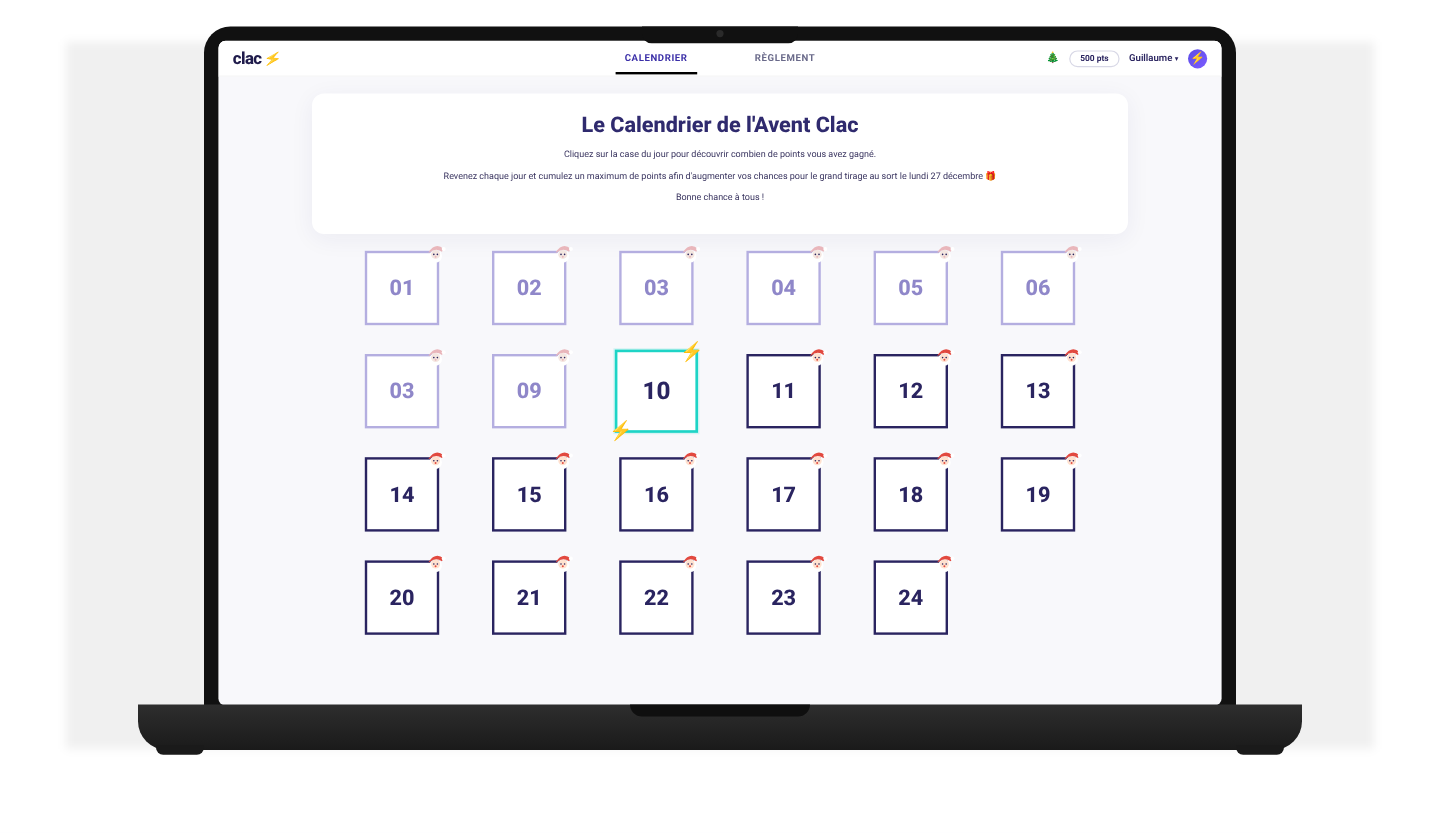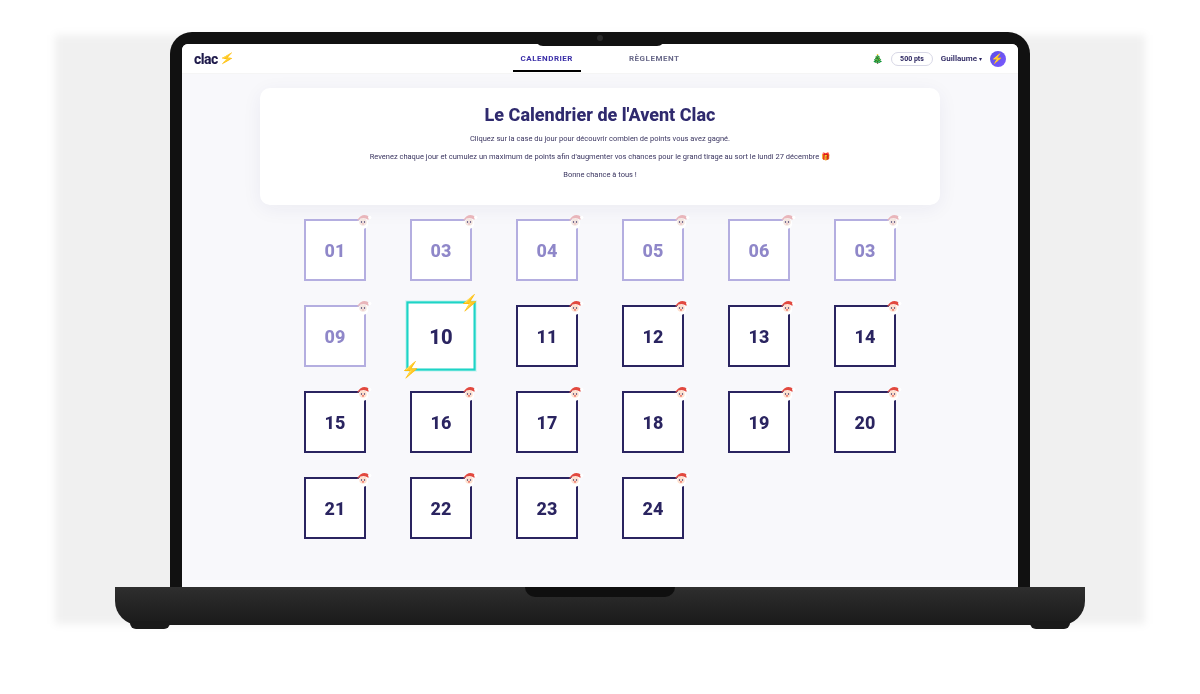--- a/index.html
+++ b/index.html
@@ -20,21 +20,21 @@
     z-index: 0;
   }
   .laptop {
     position: absolute;
     left: 170px; top: 15px;
     width: 860px; height: 620px;
     z-index: 1;
   }
   .bezel {
     position: absolute;
-    left: 0; top: 17px; width: 860px; height: 580px;
+    left: 0; top: 7px; width: 860px; height: 580px;
     background: #111;
     border-radius: 22px 22px 10px 10px;
     padding: 12px 12px 16px 12px;
   }
   .notch {
     position: absolute;
     top: 0; left: 50%; transform: translateX(-50%);
     width: 130px; height: 14px;
     background: #111;
     border-radius: 0 0 8px 8px;
@@ -221,20 +221,34 @@
     <circle class="face" cx="12" cy="12" r="5" fill="#f0e6e8"></circle>
     <path d="M4 10 Q12 -2 21 6 L19 9 Q12 4 5 10 Z" fill="#e9b6bb"></path>
     <circle cx="21" cy="6" r="2.2" fill="#ffffff"></circle>
     <circle cx="10" cy="12" r="0.9" fill="#2b2560"></circle>
     <circle cx="14" cy="12" r="0.9" fill="#2b2560"></circle>
     <circle cx="12" cy="14.5" r="1.1" fill="#e9b6bb"></circle>
   </svg>
                 </span>
               </div>
               <div class="day opened">
+                <span>02</span>
+                <span class="santa">
+                  <svg viewBox="0 0 24 24">
+    <circle cx="12" cy="14" r="7" fill="#ffffff"></circle>
+    <circle class="face" cx="12" cy="12" r="5" fill="#f0e6e8"></circle>
+    <path d="M4 10 Q12 -2 21 6 L19 9 Q12 4 5 10 Z" fill="#e9b6bb"></path>
+    <circle cx="21" cy="6" r="2.2" fill="#ffffff"></circle>
+    <circle cx="10" cy="12" r="0.9" fill="#2b2560"></circle>
+    <circle cx="14" cy="12" r="0.9" fill="#2b2560"></circle>
+    <circle cx="12" cy="14.5" r="1.1" fill="#e9b6bb"></circle>
+  </svg>
+                </span>
+              </div>
+              <div class="day opened">
                 <span>03</span>
                 <span class="santa">
                   <svg viewBox="0 0 24 24">
     <circle cx="12" cy="14" r="7" fill="#ffffff"></circle>
     <circle class="face" cx="12" cy="12" r="5" fill="#f0e6e8"></circle>
     <path d="M4 10 Q12 -2 21 6 L19 9 Q12 4 5 10 Z" fill="#e9b6bb"></path>
     <circle cx="21" cy="6" r="2.2" fill="#ffffff"></circle>
     <circle cx="10" cy="12" r="0.9" fill="#2b2560"></circle>
     <circle cx="14" cy="12" r="0.9" fill="#2b2560"></circle>
     <circle cx="12" cy="14.5" r="1.1" fill="#e9b6bb"></circle>

